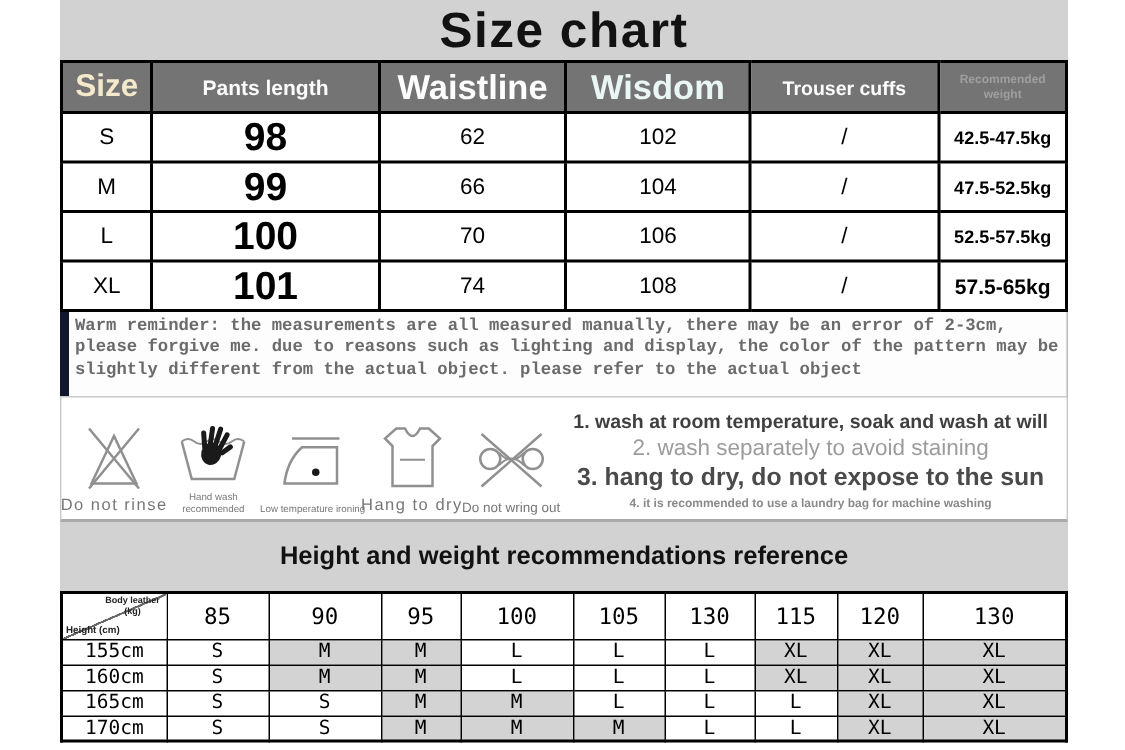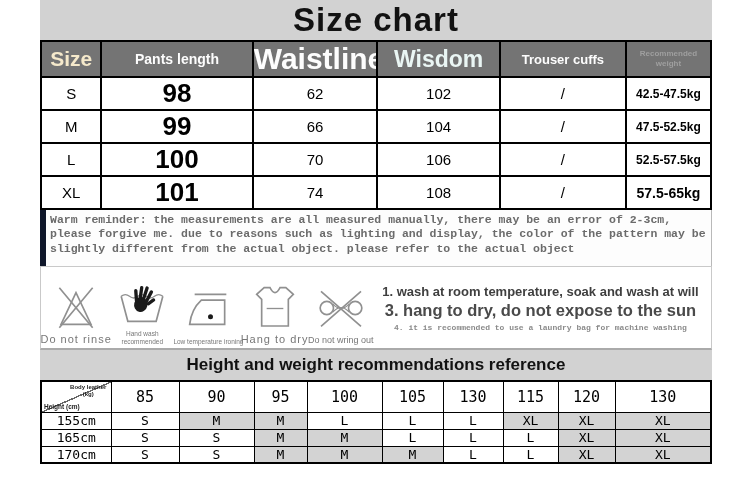--- a/index.html
+++ b/index.html
@@ -13,21 +13,21 @@
   .title-band{height:40px;background:#d2d2d2;display:flex;align-items:center;justify-content:center;}
   .title-band h1{margin:0;font-size:33px;font-weight:bold;letter-spacing:1px;color:#121212;}
 
   
   table{border-collapse:collapse;table-layout:fixed;width:100%;}
   .size-table td,.size-table th{border:2px solid #000;text-align:center;padding:0;overflow:hidden;}
   .size-table thead tr{height:34px;background:#747474;}
   .size-table tbody tr{height:32px;background:#fff;}
   .h-size{font-size:21px;font-weight:bold;color:#f5e9cb;}
   .h-pants{font-size:14px;font-weight:bold;color:#fdfdfd;}
-  .h-waist{font-size:30px;font-weight:bold;color:#fdfdfd;}
+  .h-waist{font-size:23px;font-weight:bold;color:#fdfdfd;}
   .h-wisdom{font-size:23px;font-weight:bold;color:#eaf6f4;}
   .h-cuffs{font-size:13px;font-weight:bold;color:#fdfdfd;}
   .h-weight{font-size:8px;font-weight:bold;color:#9f9f9f;text-align:left;padding-left:10px;line-height:1.2;}
   .st-size{font-size:15px;}
   .st-pants{font-size:26px;font-weight:bold;}
   .st-waist,.st-wisdom,.st-cuffs{font-size:15px;}
   .st-weight{font-size:12px;font-weight:bold;}
   .size-table tbody tr:last-child .st-weight{font-size:14px;}
 
   
@@ -50,24 +50,24 @@
   .icon-cell svg{display:block;margin-bottom:2px;}
   .icon-label{color:#777;text-align:center;white-space:nowrap;}
   .lbl-big{font-size:11px;letter-spacing:1px;}
   .lbl-tiny{font-size:6.5px;white-space:normal;width:56px;line-height:1.15;}
   .lbl-tiny2{font-size:6.5px;}
   .lbl-mid{font-size:9px;}
   .wash-instructions{flex:1;display:flex;flex-direction:column;justify-content:center;text-align:center;padding-right:4px;}
   .wl-1{font-size:13px;font-weight:bold;color:#3f3f3f;margin:1px 0;}
   .wl-2{font-size:15px;color:#9c9c9c;margin:1px 0;}
   .wl-3{font-size:16.5px;font-weight:bold;color:#4a4a4a;margin:1px 0;}
-  .wl-4{font-size:8px;font-weight:bold;color:#8a8a8a;margin:2px 0 0 0;font-family:Liberation Mono, monospace;}
-
-  
-  .hw-band{height:30px;background:#d2d2d2;display:flex;align-items:center;justify-content:center;}
+  .wl-4{font-size:8px;font-weight:bold;color:#8a8a8a;margin:2px 0 0 0;}
+
+  
+  .hw-band{height:46px;background:#d2d2d2;display:flex;align-items:center;justify-content:center;}
   .hw-band h2{margin:0;font-size:17px;font-weight:bold;color:#121212;}
   .hw-table{font-family:"DejaVu Sans Mono",monospace;border:2px solid #000;}
   .hw-table th,.hw-table td{border:1px solid #000;text-align:center;padding:0;font-weight:normal;overflow:hidden;}
   .hw-table thead tr{height:31px;}
   .hw-table thead th{font-size:15px;}
   .hw-table tbody tr{height:17px;}
   .hw-table tbody th,.hw-table tbody td{font-size:13px;}
   .hw-table .shaded{background:#d3d3d3;}
   .corner{
     position:relative;
@@ -196,20 +196,21 @@
           <circle cx="47" cy="30" r="8"></circle>
           <path d="M20 25 Q30 36 40 25 M20 35 Q30 24 40 35" stroke-width="1.6"></path>
           <path d="M6 10 L54 52 M54 10 L6 52"></path>
         </svg>
         <div class="icon-label lbl-mid">Do not wring out</div>
       </div>
 
     </div>
     <div class="wash-instructions">
       <div class="wl-1">1. wash at room temperature, soak and wash at will</div>
+      <div class="wl-2">2. wash separately to avoid staining</div>
       <div class="wl-3">3. hang to dry, do not expose to the sun</div>
       <div class="wl-4">4. it is recommended to use a laundry bag for machine washing</div>
     </div>
   </div>
 
   <div class="hw-band">
     <h2>Height and weight recommendations reference</h2>
   </div>
 
   <table class="hw-table">
@@ -249,20 +250,32 @@
           <td class="shaded">M</td>
           <td class="shaded">M</td>
           <td>L</td>
           <td>L</td>
           <td>L</td>
           <td class="shaded">XL</td>
           <td class="shaded">XL</td>
           <td class="shaded">XL</td>
         </tr>
         <tr>
+          <th>160cm</th>
+          <td>S</td>
+          <td class="shaded">M</td>
+          <td class="shaded">M</td>
+          <td>L</td>
+          <td>L</td>
+          <td>L</td>
+          <td class="shaded">XL</td>
+          <td class="shaded">XL</td>
+          <td class="shaded">XL</td>
+        </tr>
+        <tr>
           <th>165cm</th>
           <td>S</td>
           <td>S</td>
           <td class="shaded">M</td>
           <td class="shaded">M</td>
           <td>L</td>
           <td>L</td>
           <td>L</td>
           <td class="shaded">XL</td>
           <td class="shaded">XL</td>

